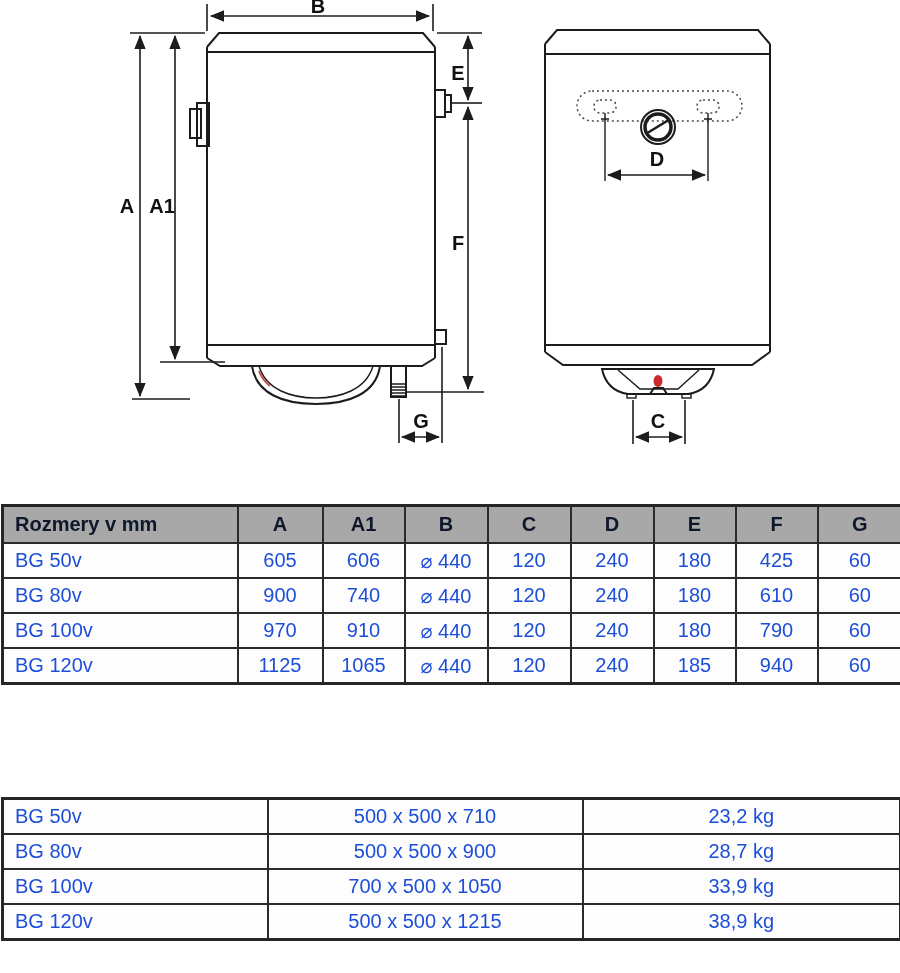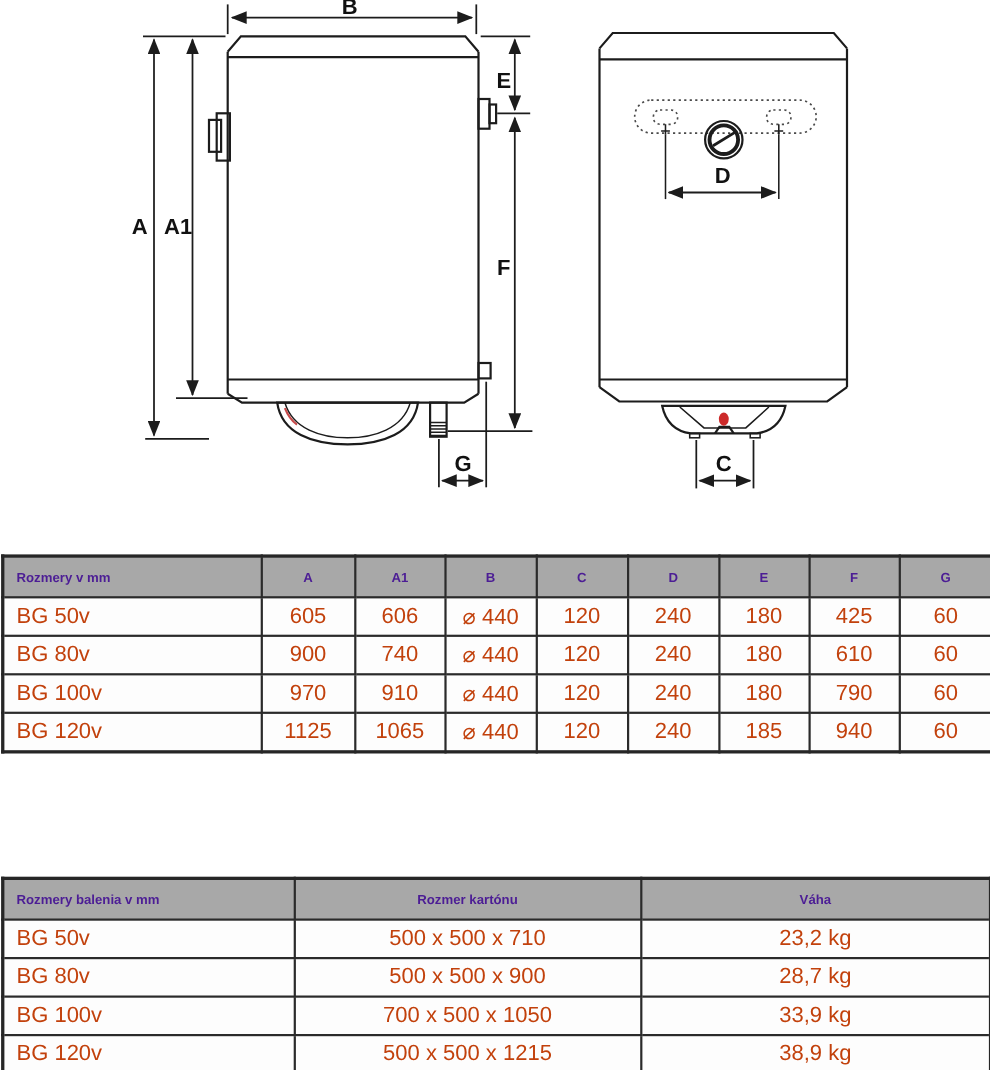--- a/index.html
+++ b/index.html
@@ -7,23 +7,23 @@
         font-family:"Liberation Sans",sans-serif;}
   
   .watermark{position:absolute;left:72px;top:746px;z-index:0;
              font-family:"DejaVu Serif",serif;font-weight:bold;font-size:46px;
              color:#efe6e4;letter-spacing:1px;user-select:none;}
   
   table{border-collapse:collapse;table-layout:fixed;position:absolute;left:1px;width:898px;
         z-index:1;background:#ffffff;border:3px solid #262626;}
   .t1{top:504px;}
   .t2{top:797px;}
-  th{background:#a8a8a8;font-size:12px;font-weight:700;color:#4c1d95;
+  th{background:#a8a8a8;font-size:20px;font-weight:700;color:#0f172a;
      border:2px solid #2a2a2a;height:33px;text-align:center;}
-  td{font-size:20px;font-weight:400;color:#c2410c;background:#fdfdfd;
+  td{font-size:20px;font-weight:400;color:#1d4ed8;background:#fdfdfd;
      border:2px solid #2a2a2a;height:31px;text-align:center;}
   th.left,td.left{text-align:left;padding-left:11px;}
   
   .diagram{position:absolute;top:0;left:0;z-index:0;}
   .ln{stroke:#1c1c1c;stroke-width:2;fill:none;}
   .thin{stroke:#1c1c1c;stroke-width:1.4;fill:none;}
   .dim{stroke:#1c1c1c;stroke-width:1.6;fill:none;}
   .dash{stroke:#4a4a4a;stroke-width:1.5;fill:none;stroke-dasharray:2 3;}
   .dim-label{font-family:"Liberation Sans",sans-serif;font-weight:bold;font-size:20px;fill:#111;}
 </style>
@@ -236,25 +236,20 @@
   </tbody>
     </table>
 
   <table class="t2">
     <colgroup>
       <col style="width:265px">
         <col style="width:315px">
         <col style="width:318px">
     </colgroup>
     <tbody>
-        <tr>
-      <th class="left">Rozmery balenia v mm</th>
-      <th>Rozmer kartónu</th>
-      <th>Váha</th>
-    </tr>
     <tr>
       <td class="left">BG 50v</td>
       <td>500 x 500 x 710</td>
       <td>23,2 kg</td>
     </tr>
     <tr>
       <td class="left">BG 80v</td>
       <td>500 x 500 x 900</td>
       <td>28,7 kg</td>
     </tr>

